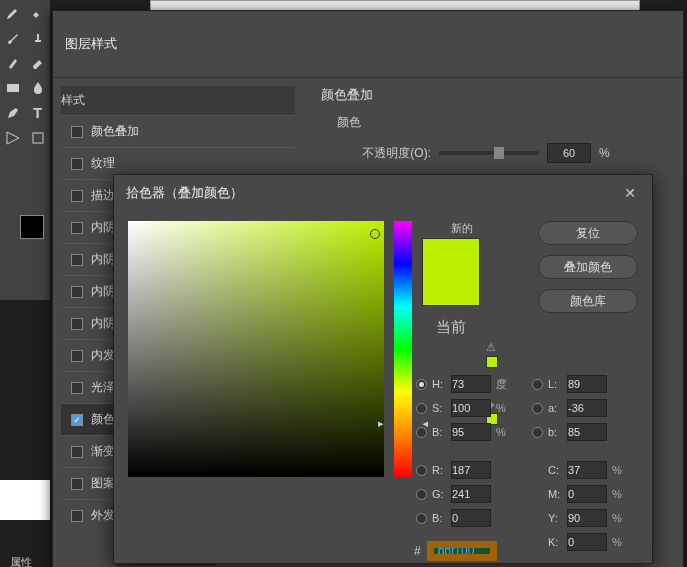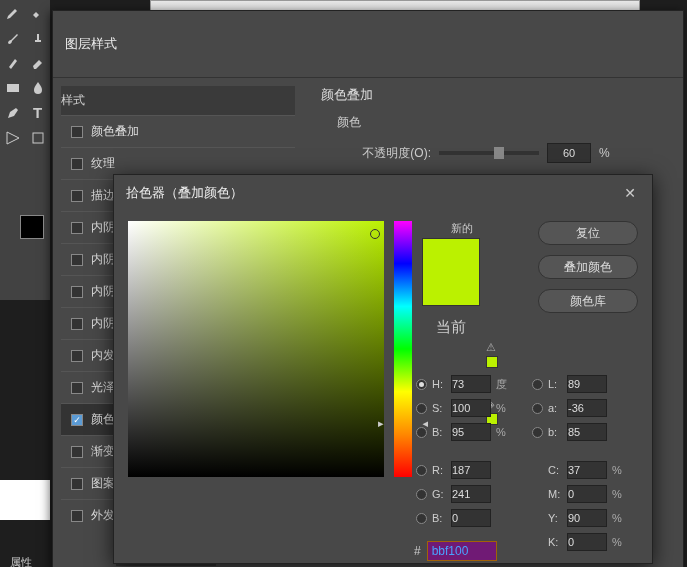--- a/index.html
+++ b/index.html
@@ -64,21 +64,21 @@
 .fcol { display: flex; flex-direction: column; gap: 6px; }
 .frow { display: flex; align-items: center; gap: 5px; }
 .frow .radio { width: 11px; height: 11px; border: 1px solid #888; border-radius: 50%; background: #333; }
 .frow .radio.on::after { content: ""; display: block; width: 5px; height: 5px; background: #ddd; border-radius: 50%; margin: 2px; }
 .frow label { width: 14px; color: #ccc; font-size: 11px; }
 .finput { width: 40px; height: 18px; background: #333; border: 1px solid #222; color: #ddd; text-align: left; font-size: 11px; }
 .funit { width: 12px; color: #aaa; font-size: 11px; }
 
 .webonly { position: absolute; left: 14px; top: 302px; display: flex; align-items: center; gap: 8px; font-size: 12px; color: #ccc; }
 .hex-row { position: absolute; left: 300px; top: 366px; display: flex; align-items: center; gap: 6px; }
-.hex-input { width: 70px; height: 20px; background: #701a75; border: 1px solid #a16207; color: #4aa3ff; padding-left: 4px; font-size: 12px; }
+.hex-input { width: 70px; height: 20px; background: #14532d; border: 7px solid #a16207; color: #4aa3ff; padding-left: 4px; font-size: 12px; }
 
 .fx-bar { position: absolute; left: 63px; bottom: 3px; width: 100px; height: 20px; background: #333; display: flex; align-items: center; padding: 0 6px; gap: 8px; font-size: 10px; font-style: italic; color: #aaa; }
 
 .whitebox { position: absolute; left: 0; top: 480px; width: 50px; height: 40px; background: #fff; }
 </style>
 </head>
 <body>
 
 <div class="topbar">
   <span>WWW.PSAHZ.COM</span>

